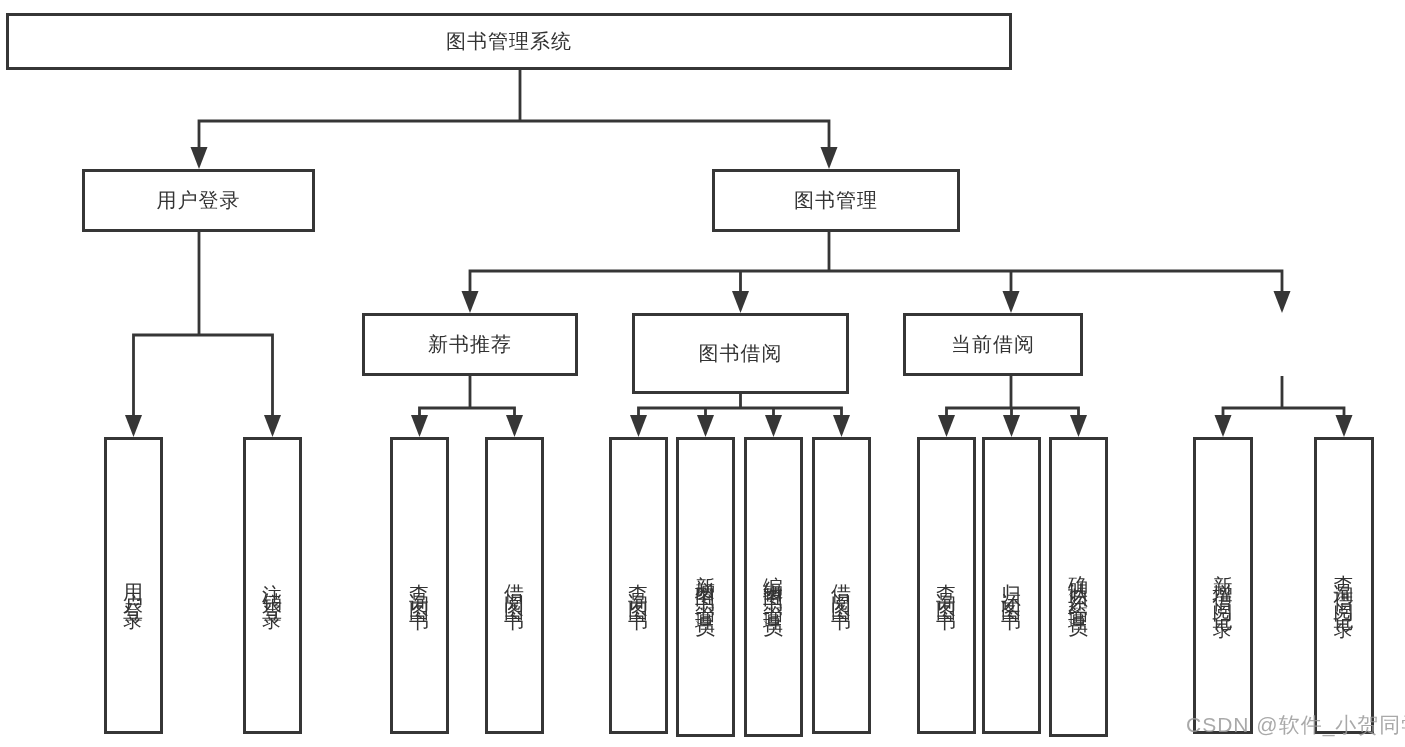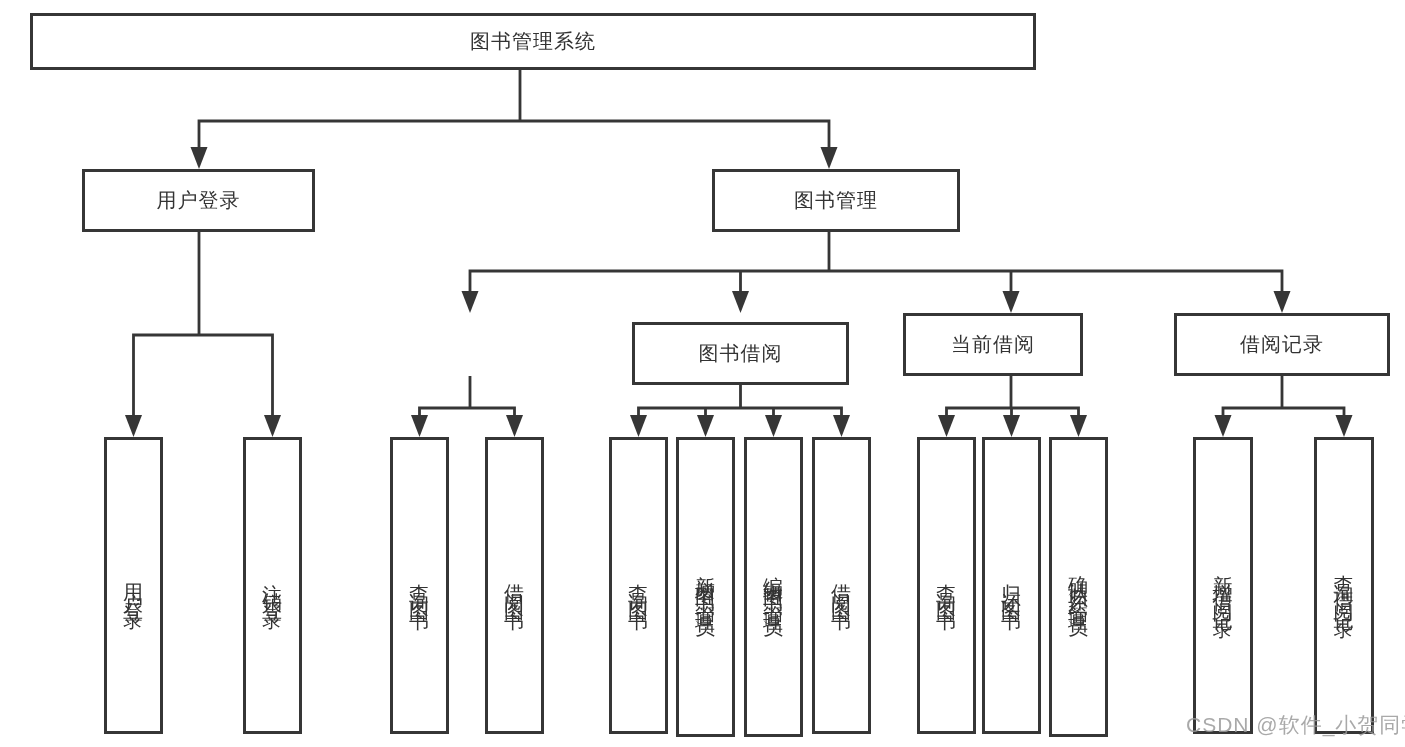--- a/index.html
+++ b/index.html
@@ -81,39 +81,39 @@
       <polygon points="765,415 782,415 773.5,437"></polygon>
       <polygon points="833,415 850,415 841.5,437"></polygon>
       <polygon points="938,415 955,415 946.5,437"></polygon>
       <polygon points="1003,415 1020,415 1011.5,437"></polygon>
       <polygon points="1070,415 1087,415 1078.5,437"></polygon>
       <polygon points="1214.5,415 1231.5,415 1223,437"></polygon>
       <polygon points="1335.5,415 1352.5,415 1344,437"></polygon>
     </g>
   </svg>
 
-  <div class="box" style="left:30px;top:13px;width:1006px;height:57px">
+  <div class="box" style="left:6px;top:13px;width:1006px;height:57px">
     <span>图书管理系统</span>
   </div>
 
   <div class="box" style="left:82px;top:169px;width:233px;height:63px">
     <span>用户登录</span>
   </div>
   <div class="box" style="left:712px;top:169px;width:248px;height:63px">
     <span>图书管理</span>
   </div>
 
-  <div class="box" style="left:632px;top:322px;width:217px;height:63px">
+  <div class="box" style="left:362px;top:313px;width:216px;height:63px">
+    <span>新书推荐</span>
+  </div>
+  <div class="box" style="left:632px;top:313px;width:217px;height:81px">
     <span>图书借阅</span>
   </div>
   <div class="box" style="left:903px;top:313px;width:180px;height:63px">
     <span>当前借阅</span>
-  </div>
-  <div class="box" style="left:1174px;top:313px;width:216px;height:63px">
-    <span>借阅记录</span>
   </div>
 
   <div class="box leaf" style="left:104px;top:437px;width:59px;height:297px">
     <span>用户登录</span>
   </div>
   <div class="box leaf" style="left:243px;top:437px;width:59px;height:297px">
     <span>注销登录</span>
   </div>
 
   <div class="box leaf" style="left:390px;top:437px;width:59px;height:297px">

